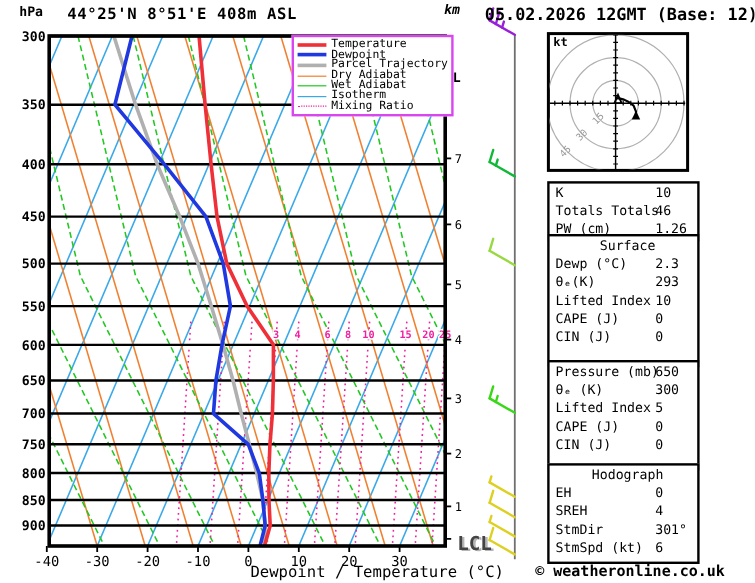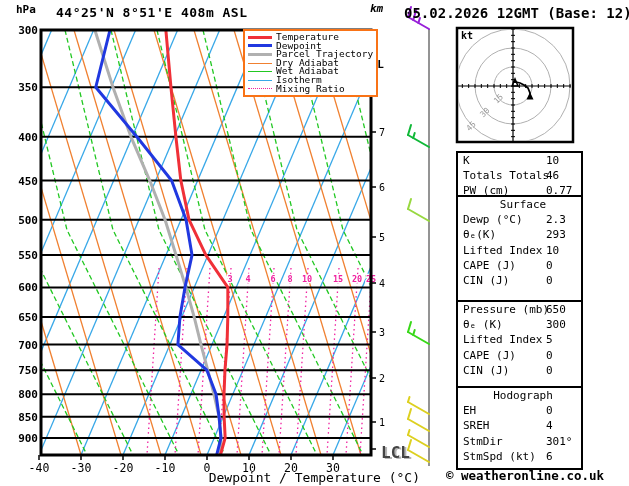--- a/index.html
+++ b/index.html
@@ -5,21 +5,21 @@
   html,body{margin:0;padding:0;background:#fff;}
   #root{position:relative;width:629px;height:486px;background:#fff;
         font-family:"DejaVu Sans Mono", monospace;color:#000;overflow:hidden;}
   #chart-svg{position:absolute;left:0;top:0;}
   .abs{position:absolute;white-space:nowrap;}
   .hpa{left:16px;top:3px;font-size:11px;font-weight:bold;}
   .title{left:56px;top:5px;font-size:13px;font-weight:bold;letter-spacing:.5px;}
   .km{left:370px;top:2px;font-size:11px;font-weight:bold;font-style:italic;}
   .asl{left:364px;top:14px;font-size:11px;font-weight:bold;margin-top:44px;}
   .date{left:404px;top:5px;font-size:14px;font-weight:bold;}
-  #legend{left:243px;top:29px;width:128px;border:2px solid #f97316;background:#fff;
+  #legend{left:243px;top:29px;width:128px;border:2px solid #d946ef;background:#fff;
           padding:2px 0 2px 3px;}
   .lgrow{display:flex;align-items:center;height:8.6px;}
   .lgline{width:24px;margin-right:4px;flex:none;}
   .lglabel{font-size:9.5px;line-height:8.6px;}
   .mixlabel{left:300px;top:276px;width:200px;text-align:center;font-size:11px;
             transform:translate(42.5%,0) rotate(-90deg);
             text-shadow:-4px 2px 0 rgba(255,130,205,.6);}
   .lcl{left:381px;top:443px;font-size:16px;font-weight:bold;color:#444;
        text-shadow:2px 1px 0 #b5b5b5;}
   .xtitle{left:0;top:470px;width:420px;text-align:right;font-size:13px;}
@@ -309,21 +309,21 @@
 
   <div class="abs mixlabel">Mixing Ratio (g/kg)</div>
   <div class="abs lcl">LCL</div>
   <div class="abs xtitle">Dewpoint / Temperature (°C)</div>
   <div class="abs kt">kt</div>
 
   <div id="panel">
     <div class="pbox" id="pbox-top" style="top:151px;height:46px;">
         <div class="prow"><span>K</span><span class="pval">10</span></div>
         <div class="prow"><span>Totals Totals</span><span class="pval">46</span></div>
-        <div class="prow"><span>PW (cm)</span><span class="pval">0.77</span></div>
+        <div class="prow"><span>PW (cm)</span><span class="pval">1.26</span></div>
       </div>
     <div class="pbox" id="pbox-sfc" style="top:195px;height:107px;">
         <div class="prow center">Surface</div>
         <div class="prow"><span>Dewp (°C)</span><span class="pval">2.3</span></div>
         <div class="prow"><span>θₑ(K)</span><span class="pval">293</span></div>
         <div class="prow"><span>Lifted Index</span><span class="pval">10</span></div>
         <div class="prow"><span>CAPE (J)</span><span class="pval">0</span></div>
         <div class="prow"><span>CIN (J)</span><span class="pval">0</span></div>
       </div>
     <div class="pbox" id="pbox-mu" style="top:300px;height:88px;">

